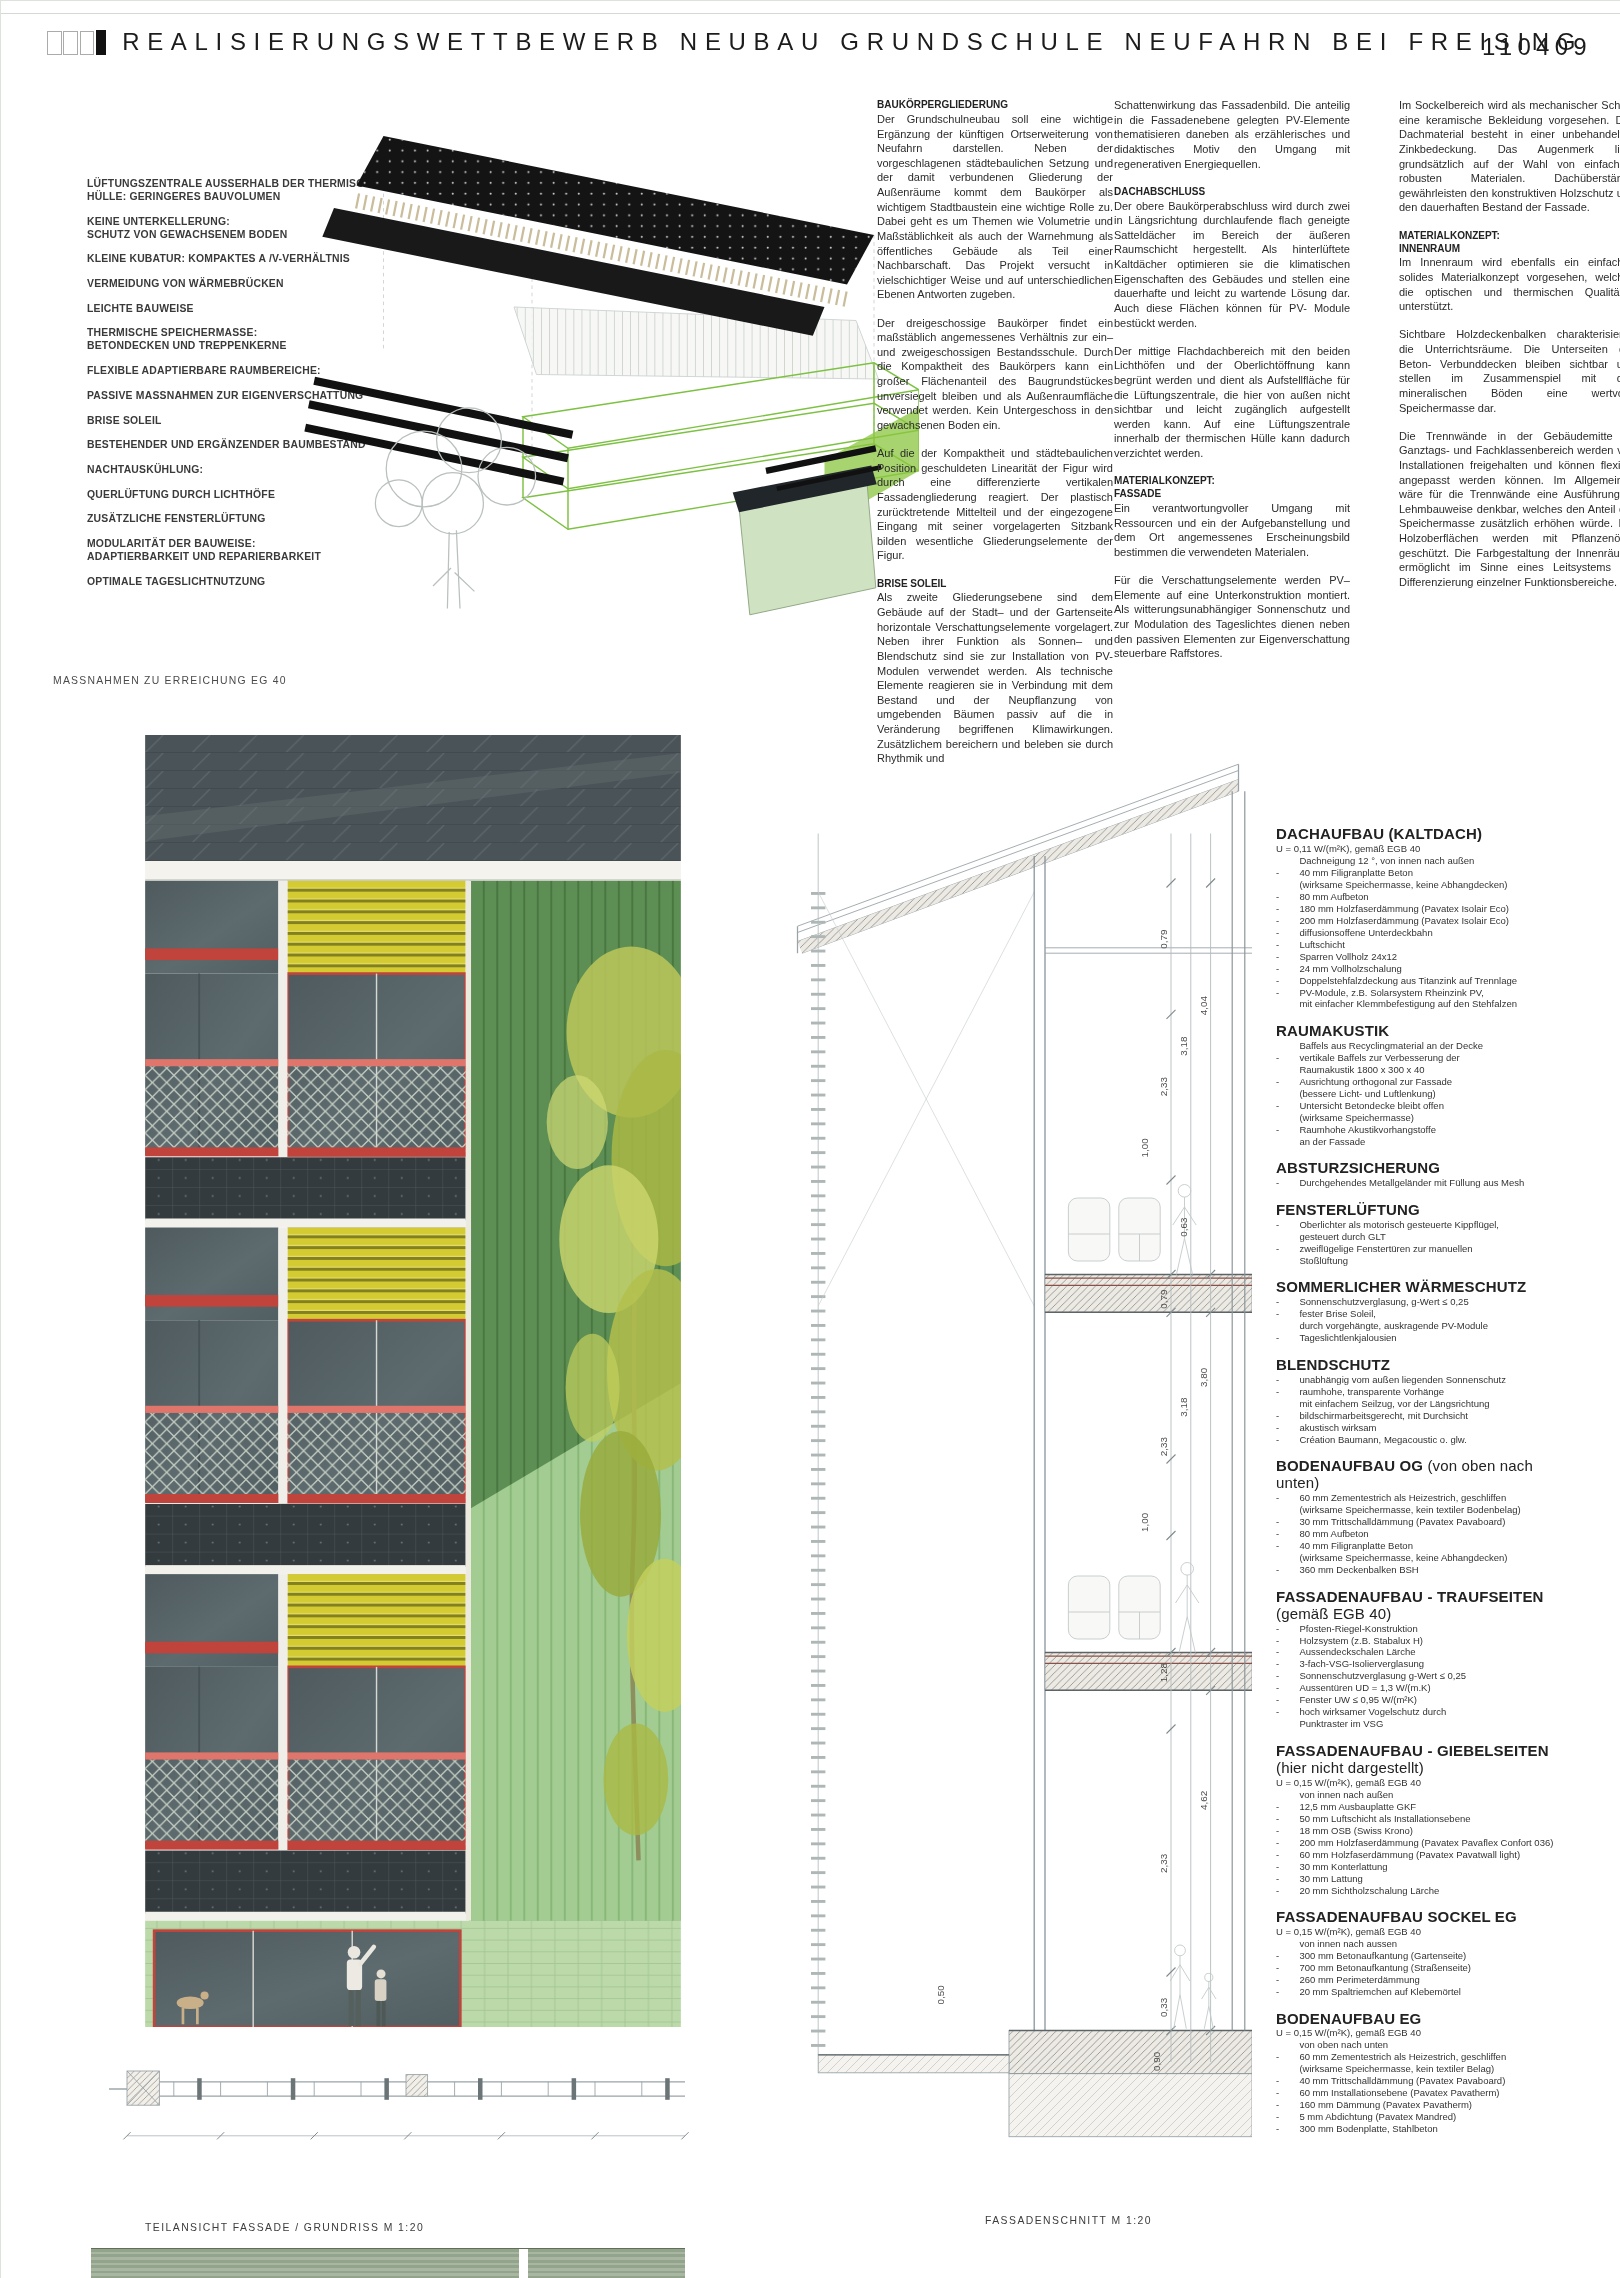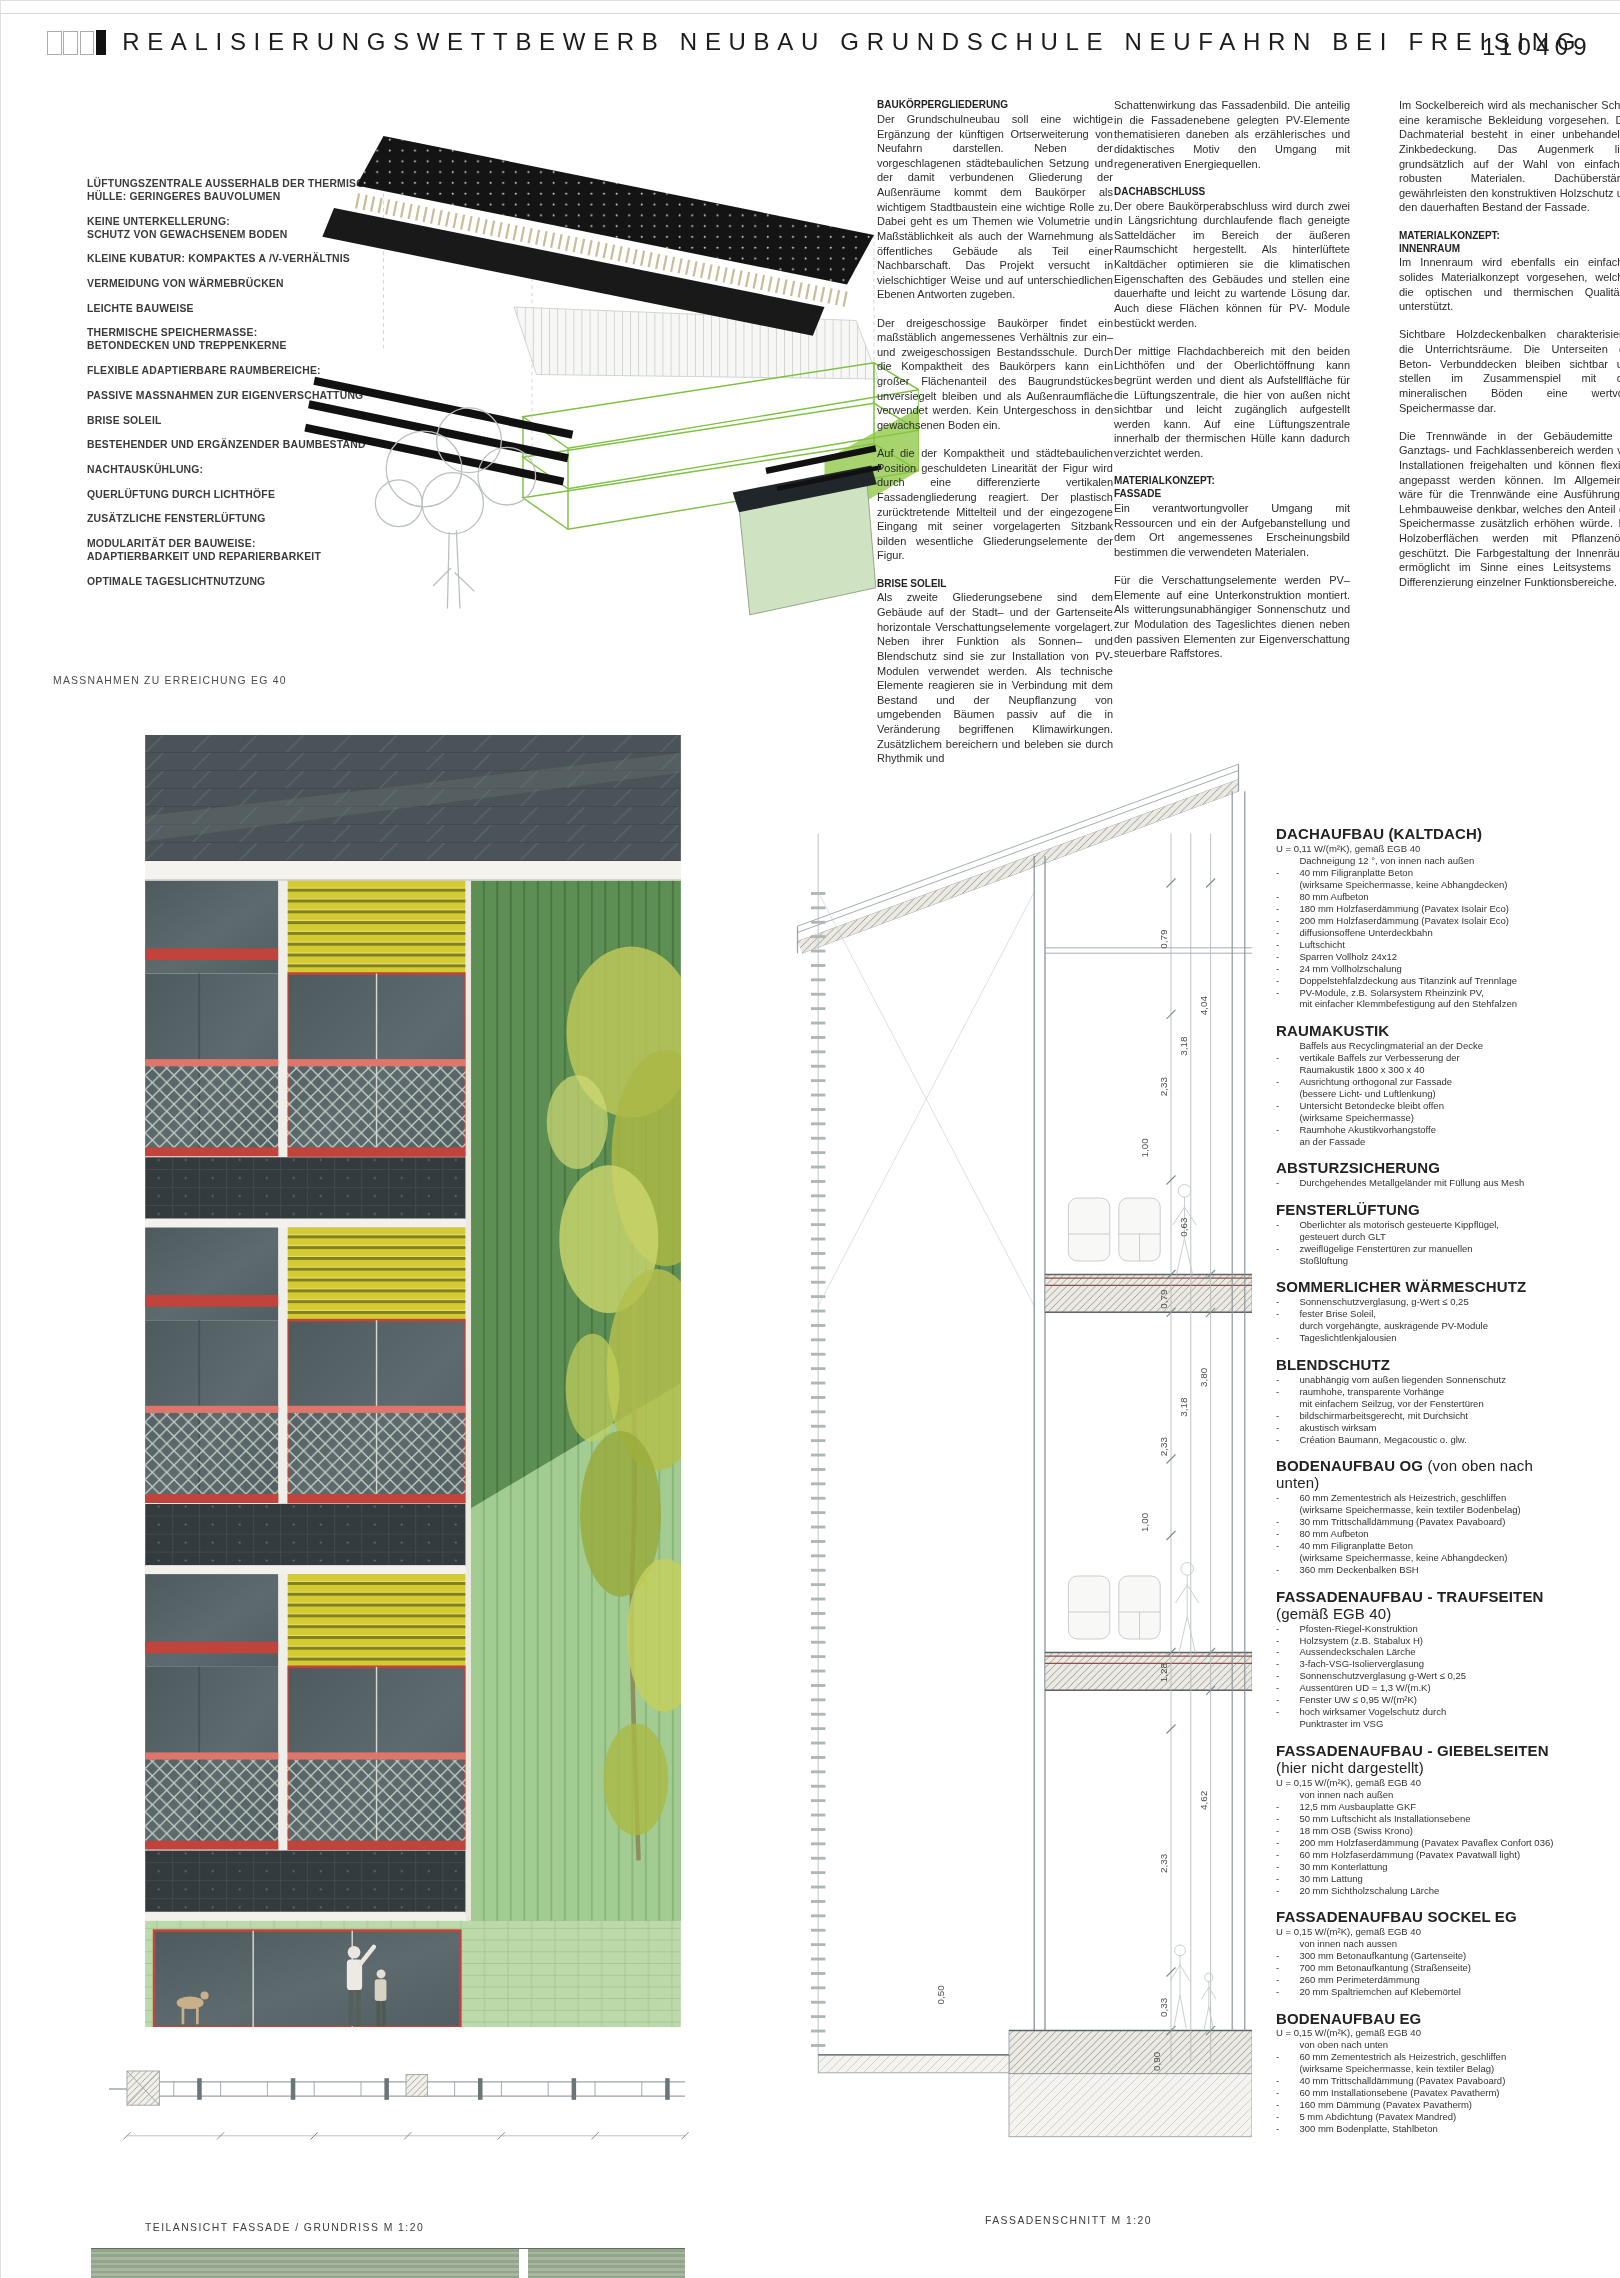--- a/index.html
+++ b/index.html
@@ -555,21 +555,21 @@
       <div class="srow">
         <span class="dash">-</span>
         <span class="stxt">unabhängig vom außen liegenden Sonnenschutz</span>
       </div>
       <div class="srow">
         <span class="dash">-</span>
         <span class="stxt">raumhohe, transparente Vorhänge</span>
       </div>
       <div class="srow">
         <span class="dash"></span>
-        <span class="stxt">mit einfachem Seilzug, vor der Fenstertüren</span>
+        <span class="stxt">mit einfachem Seilzug, vor der Längsrichtung</span>
       </div>
       <div class="srow">
         <span class="dash">-</span>
         <span class="stxt">bildschirmarbeitsgerecht, mit Durchsicht</span>
       </div>
       <div class="srow">
         <span class="dash">-</span>
         <span class="stxt">akustisch wirksam</span>
       </div>
       <div class="srow">

